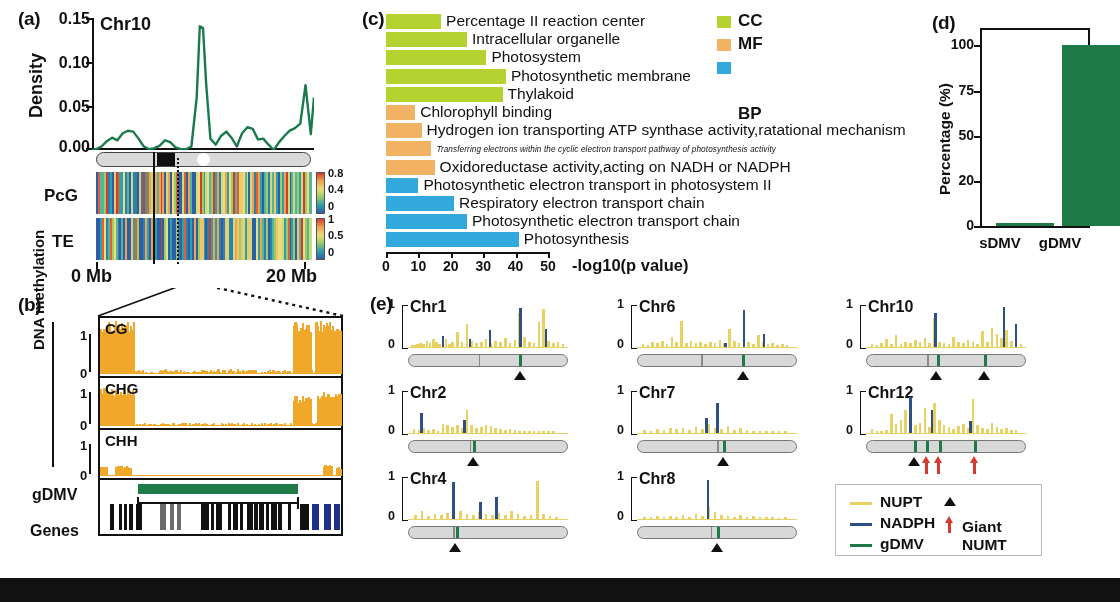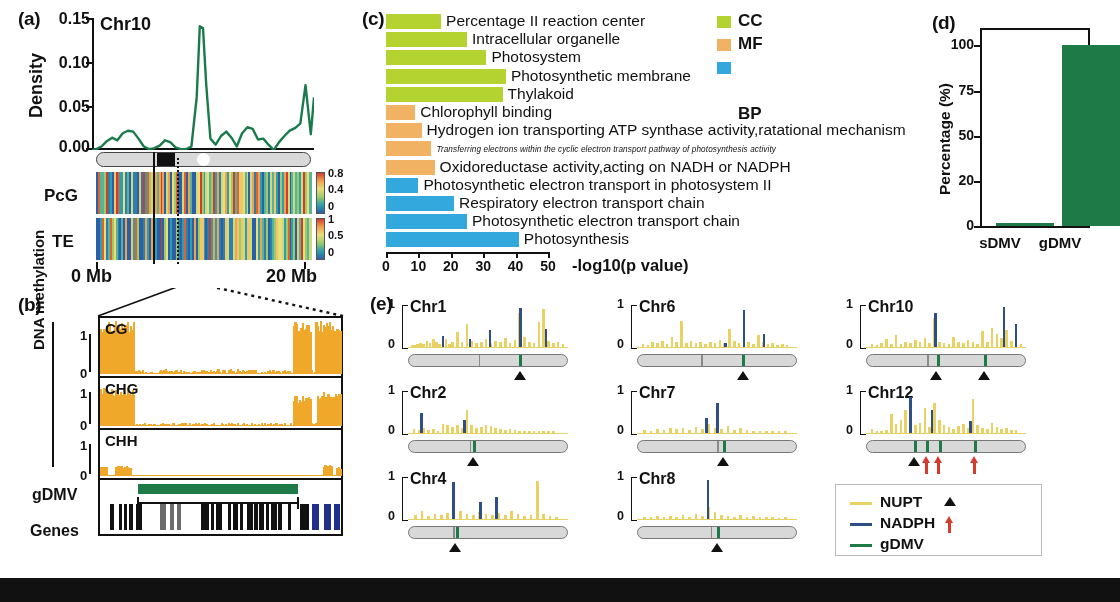--- a/index.html
+++ b/index.html
@@ -1352,17 +1352,18 @@
       <div class="lseg" style="left:14px;top:17px;width:22px;background:#e8d264;"></div>
       <div class="lsegtx" style="left:44px;top:8px;">NUPT</div>
       <div class="lseg" style="left:14px;top:38px;width:22px;background:#2e4f86;"></div>
       <div class="lsegtx" style="left:44px;top:29px;">NADPH</div>
       <div class="lseg" style="left:14px;top:59px;width:22px;background:#1e7a46;"></div>
       <div class="lsegtx" style="left:44px;top:50px;">gDMV</div>
 
       <div class="tri" style="left:108px;top:12px;"></div>
       <div class="arw" style="left:112px;top:36px;height:12px;"></div>
       <div class="arwh" style="left:109px;top:31px;"></div>
+      <div class="lsegtx" style="left:126px;top:33px;">Giant NUMT</div>
     </div>
   </div>
 
   <div class="bottombar"></div>
 </div>
 
 </body></html>

